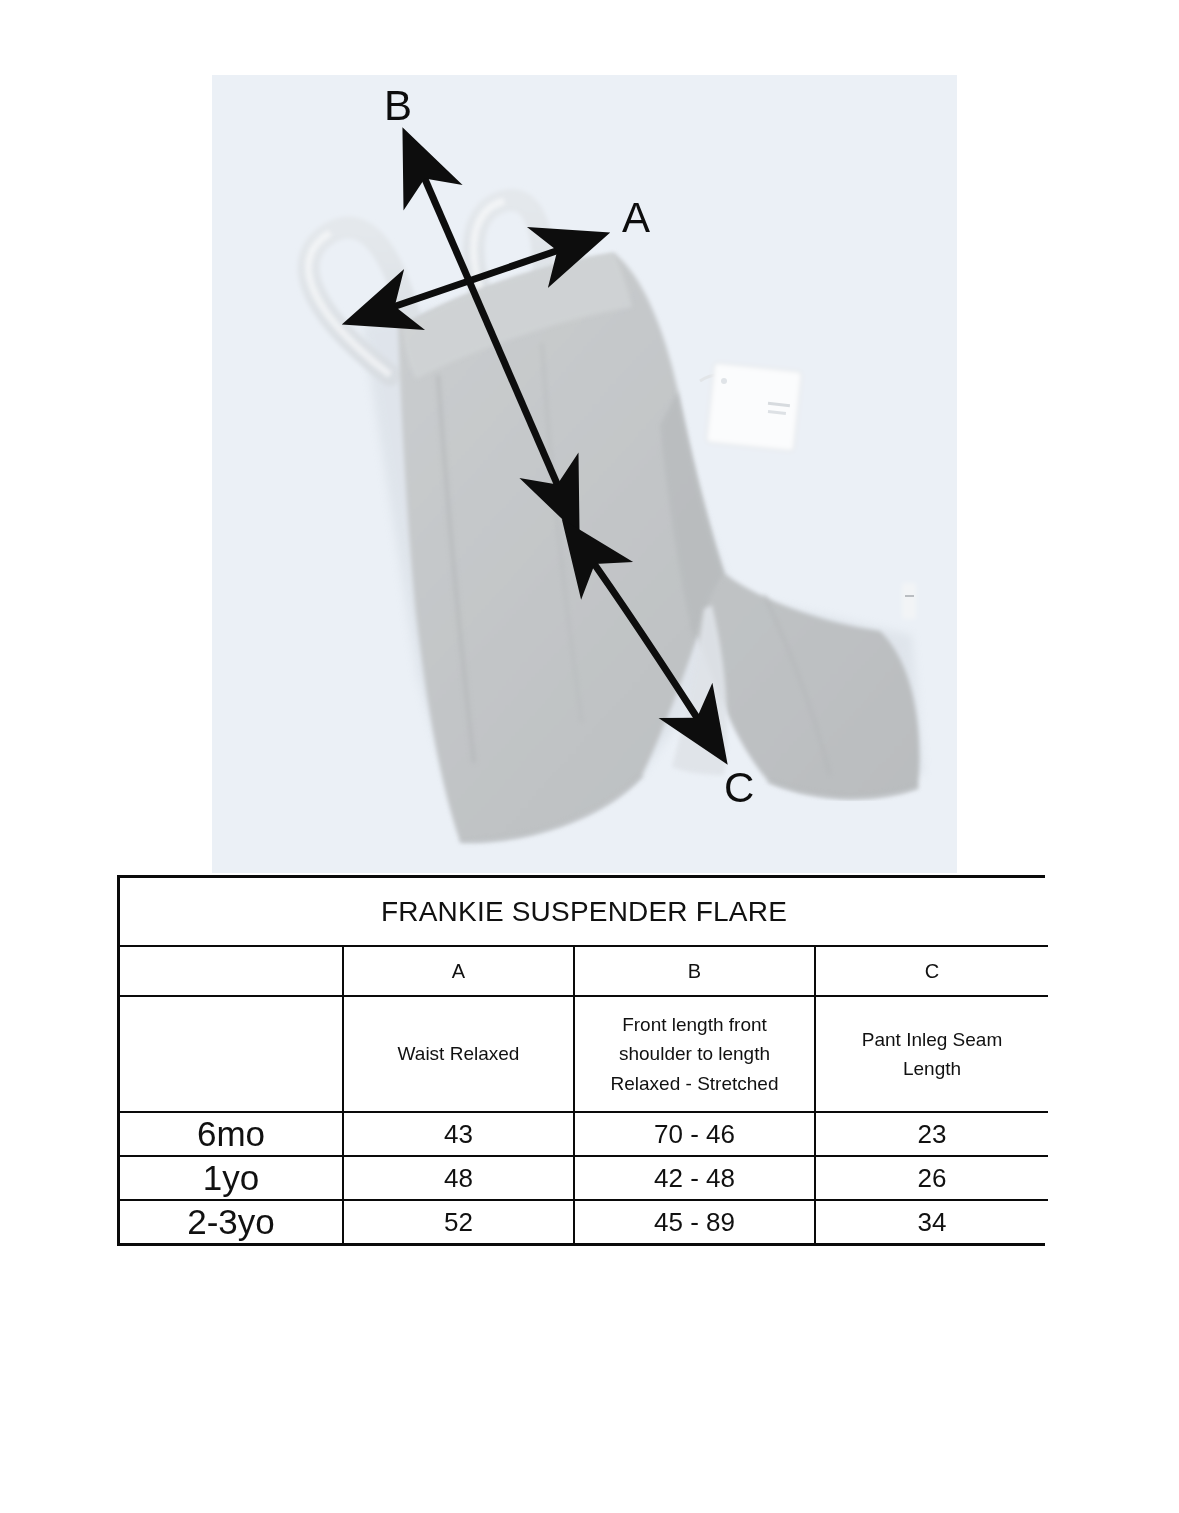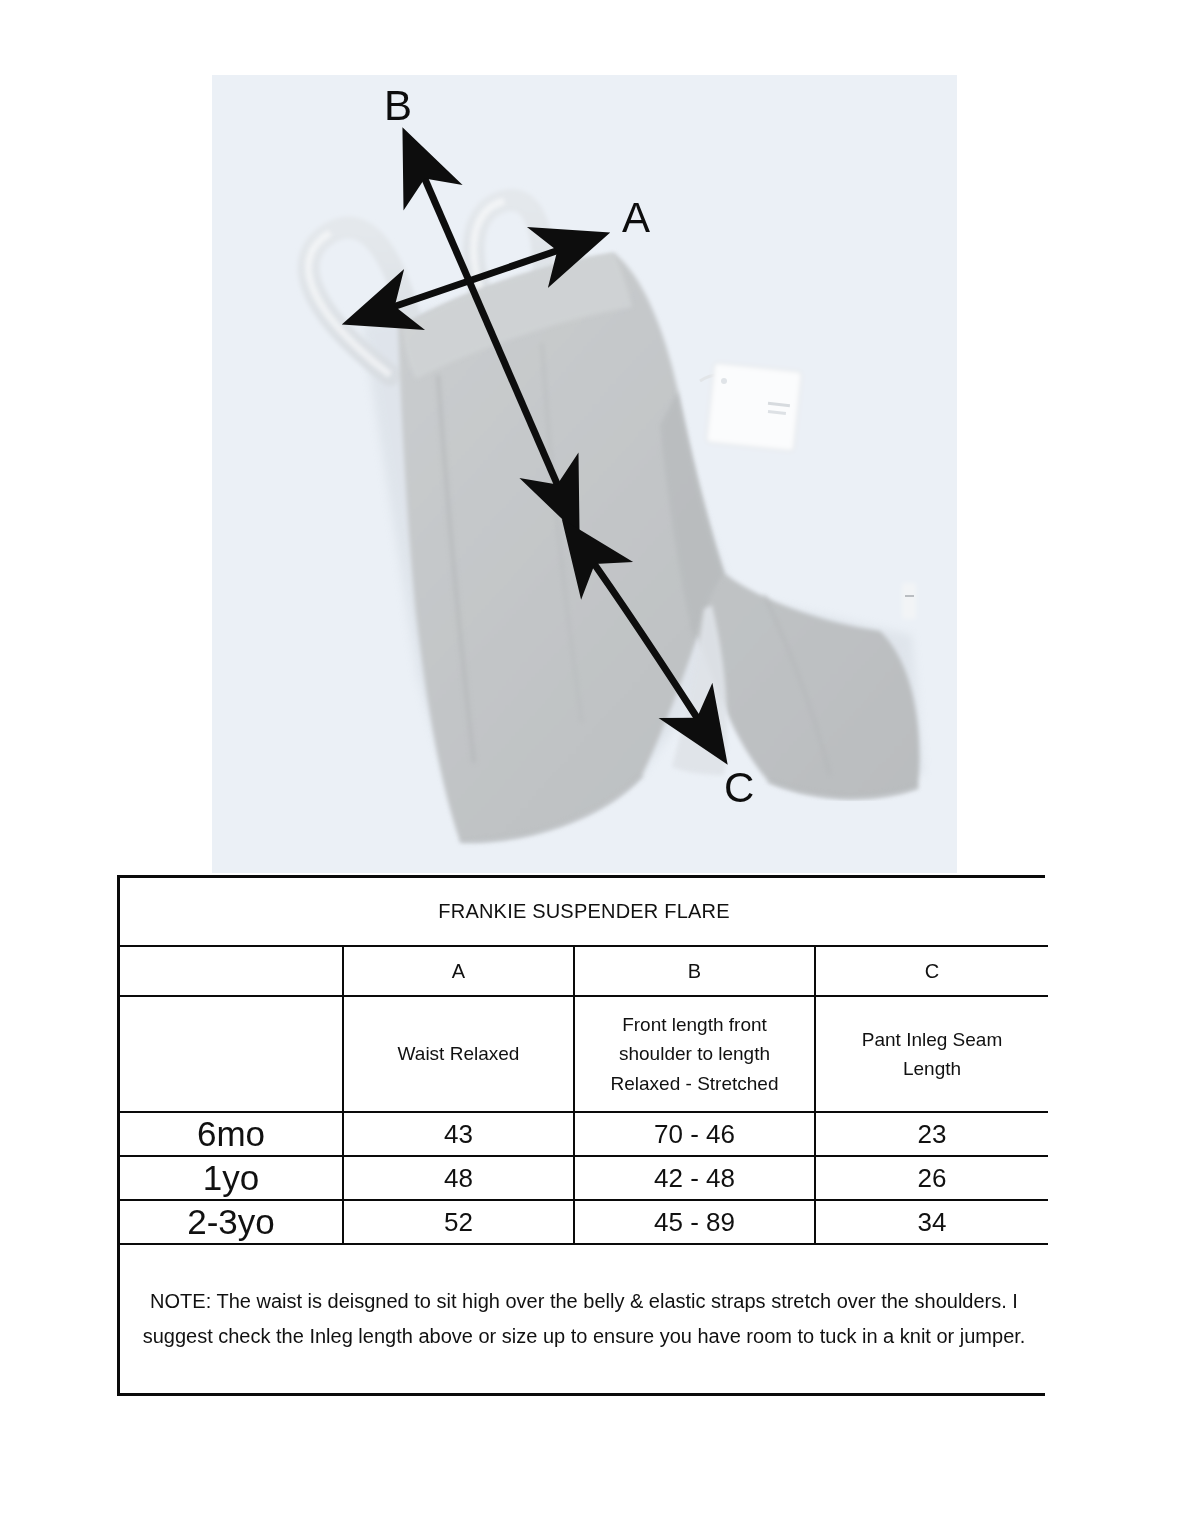--- a/index.html
+++ b/index.html
@@ -69,21 +69,21 @@
   table.size-table td:first-child { border-left: none; }
   table.size-table td:last-child { border-right: none; }
 
   .col-size   { width: 223px; }
   .col-a      { width: 231px; }
   .col-b      { width: 241px; }
   .col-c      { width: 233px; }
 
   .title-cell {
     height: 67px;
-    font-size: 20px;
+    font-size: 28px;
     letter-spacing: 0.2px;
   }
   .letter-cell {
     height: 48px;
     font-size: 20px;
   }
   .desc-cell {
     height: 114px;
     font-size: 19px;
     line-height: 1.55;
@@ -252,18 +252,15 @@
         <td class="val-cell">42 - 48</td>
         <td class="val-cell">26</td>
       </tr>
       <tr>
         <td class="size-cell">2-3yo</td>
         <td class="val-cell">52</td>
         <td class="val-cell">45 - 89</td>
         <td class="val-cell">34</td>
       </tr>
 
-      <tr>
-        <td class="note-cell" colspan="4">NOTE: The waist is deisgned to sit high over the belly &amp; elastic straps stretch over the shoulders.  I suggest check the Inleg length above or size up to ensure you have room to tuck in a knit or jumper.</td>
-      </tr>
     </tbody>
   </table>
 </div>
 
 </body></html>

